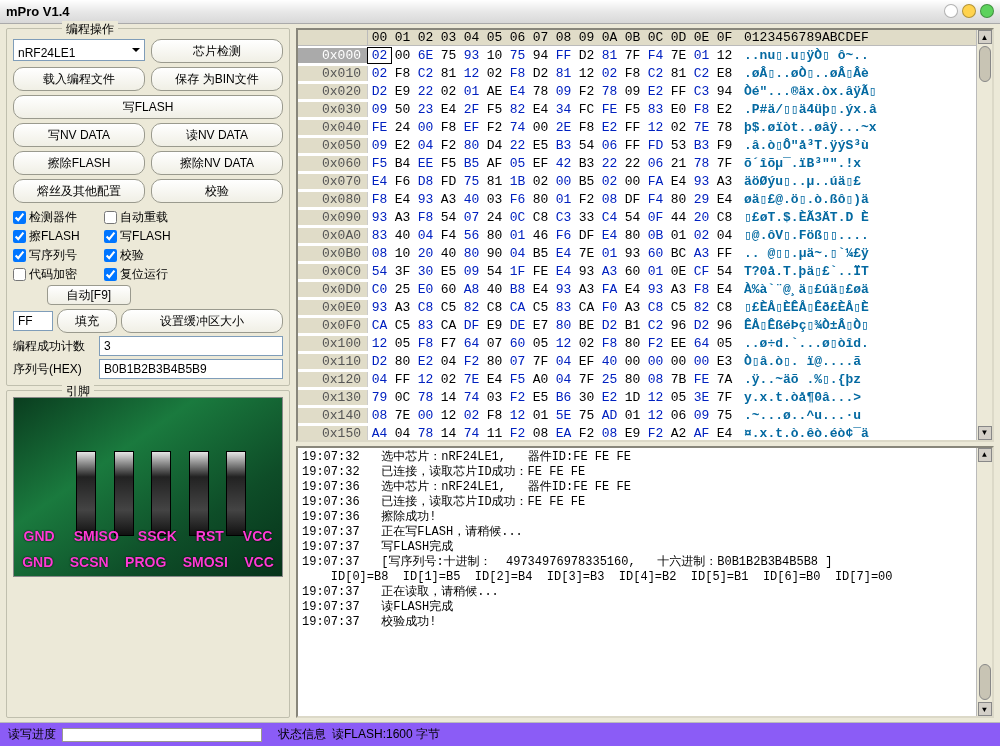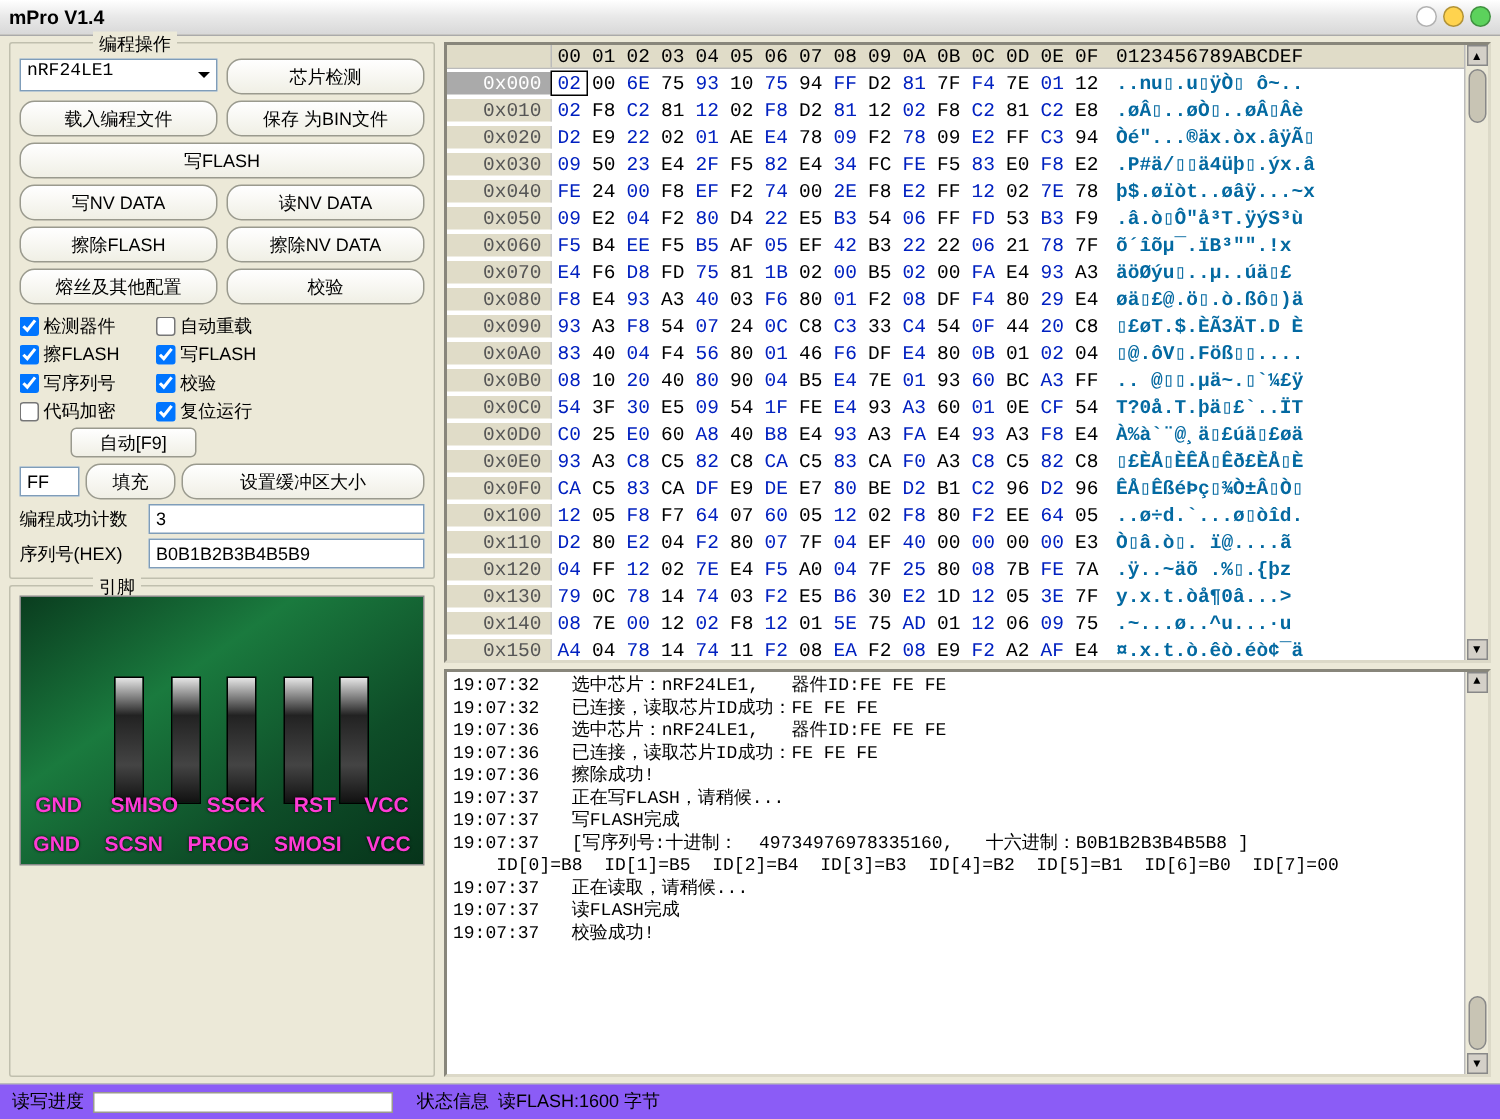--- a/index.html
+++ b/index.html
@@ -66,24 +66,23 @@
   display: flex;
   align-items: center;
   justify-content: center;
   padding: 0 4px;
 }
 .combo {
   flex:1;
   height: 22px;
   border:1px solid #7f9db9;
   background:#fff;
-  display:flex;align-items:flex-start;
+  display:flex;align-items:flex-end;
   padding: 0 4px;
   position:relative;
-  font-family:Liberation Mono, monospace;
 }
 .combo::after {
   content:"";
   position:absolute;right:4px;top:50%;
   width:0;height:0;border:4px solid transparent;border-top-color:#000;
   transform:translateY(-25%);
 }
 .checks { display:flex;flex-wrap:wrap;gap:2px 2px; padding:2px 0; }
 .chk { display:flex;align-items:center;gap:3px;width:33%; font-size:12px; }
 .chk input { width:13px;height:13px; }

